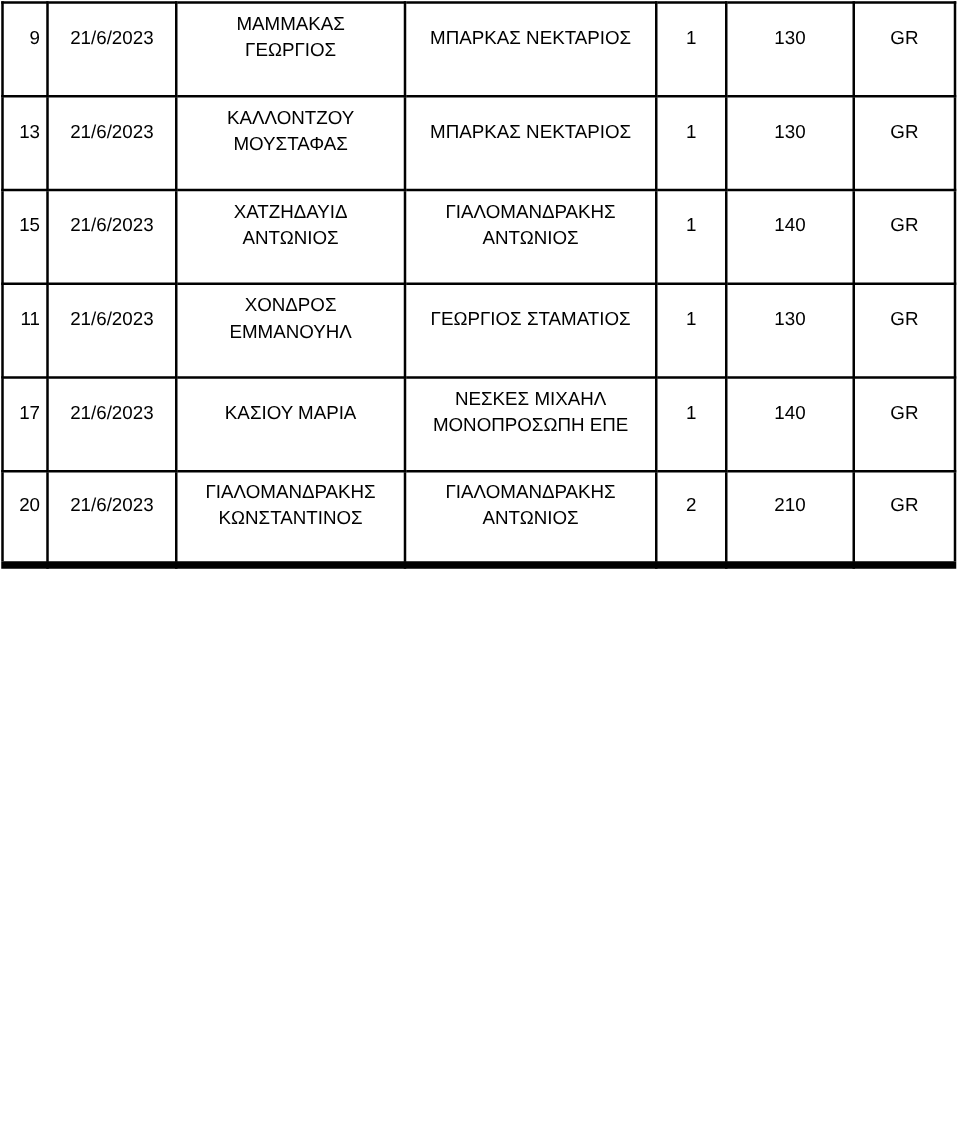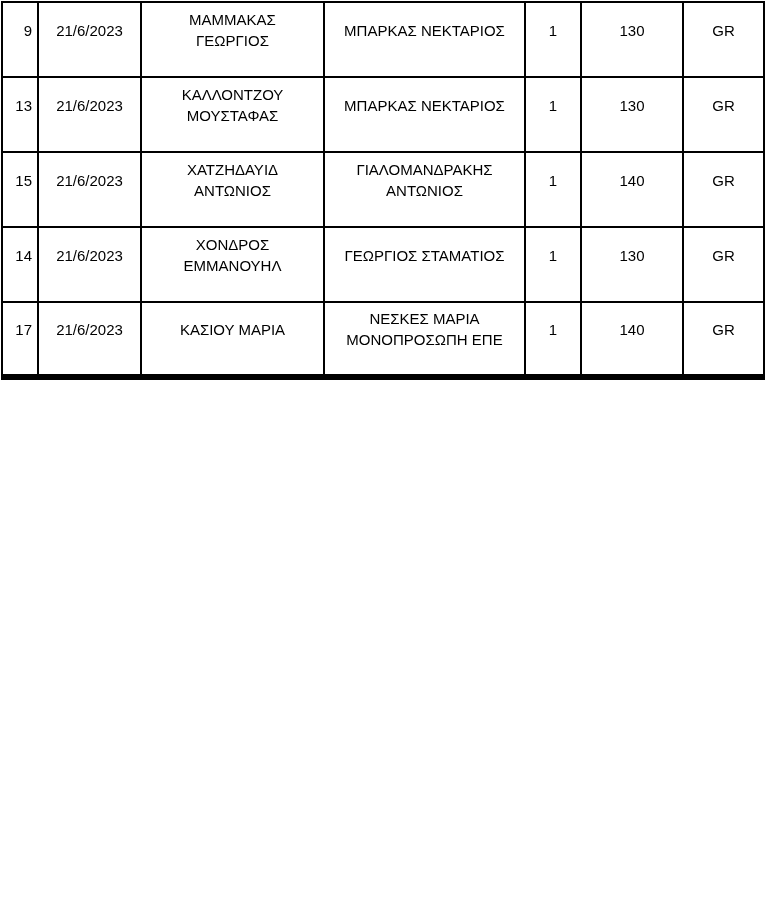--- a/index.html
+++ b/index.html
@@ -86,33 +86,44 @@
         <td class="col-date">21/6/2023</td>
         <td class="col-person">ΧΑΤΖΗΔΑΥΙΔ
 ΑΝΤΩΝΙΟΣ</td>
         <td class="col-counter">ΓΙΑΛΟΜΑΝΔΡΑΚΗΣ
 ΑΝΤΩΝΙΟΣ</td>
         <td class="col-qty">1</td>
         <td class="col-amount">140</td>
         <td class="col-country">GR</td>
       </tr>
       <tr>
-        <td class="col-no">14</td>
+        <td class="col-no">11</td>
         <td class="col-date">21/6/2023</td>
         <td class="col-person">ΧΟΝΔΡΟΣ
 ΕΜΜΑΝΟΥΗΛ</td>
         <td class="col-counter">ΓΕΩΡΓΙΟΣ ΣΤΑΜΑΤΙΟΣ</td>
         <td class="col-qty">1</td>
         <td class="col-amount">130</td>
         <td class="col-country">GR</td>
       </tr>
       <tr>
         <td class="col-no">17</td>
         <td class="col-date">21/6/2023</td>
         <td class="col-person">ΚΑΣΙΟΥ ΜΑΡΙΑ</td>
-        <td class="col-counter">ΝΕΣΚΕΣ ΜΑΡΙΑ
+        <td class="col-counter">ΝΕΣΚΕΣ ΜΙΧΑΗΛ
 ΜΟΝΟΠΡΟΣΩΠΗ ΕΠΕ</td>
         <td class="col-qty">1</td>
         <td class="col-amount">140</td>
+        <td class="col-country">GR</td>
+      </tr>
+      <tr>
+        <td class="col-no">20</td>
+        <td class="col-date">21/6/2023</td>
+        <td class="col-person">ΓΙΑΛΟΜΑΝΔΡΑΚΗΣ
+ΚΩΝΣΤΑΝΤΙΝΟΣ</td>
+        <td class="col-counter">ΓΙΑΛΟΜΑΝΔΡΑΚΗΣ
+ΑΝΤΩΝΙΟΣ</td>
+        <td class="col-qty">2</td>
+        <td class="col-amount">210</td>
         <td class="col-country">GR</td>
       </tr>
     </tbody>
 </table>
 
 </body></html>

